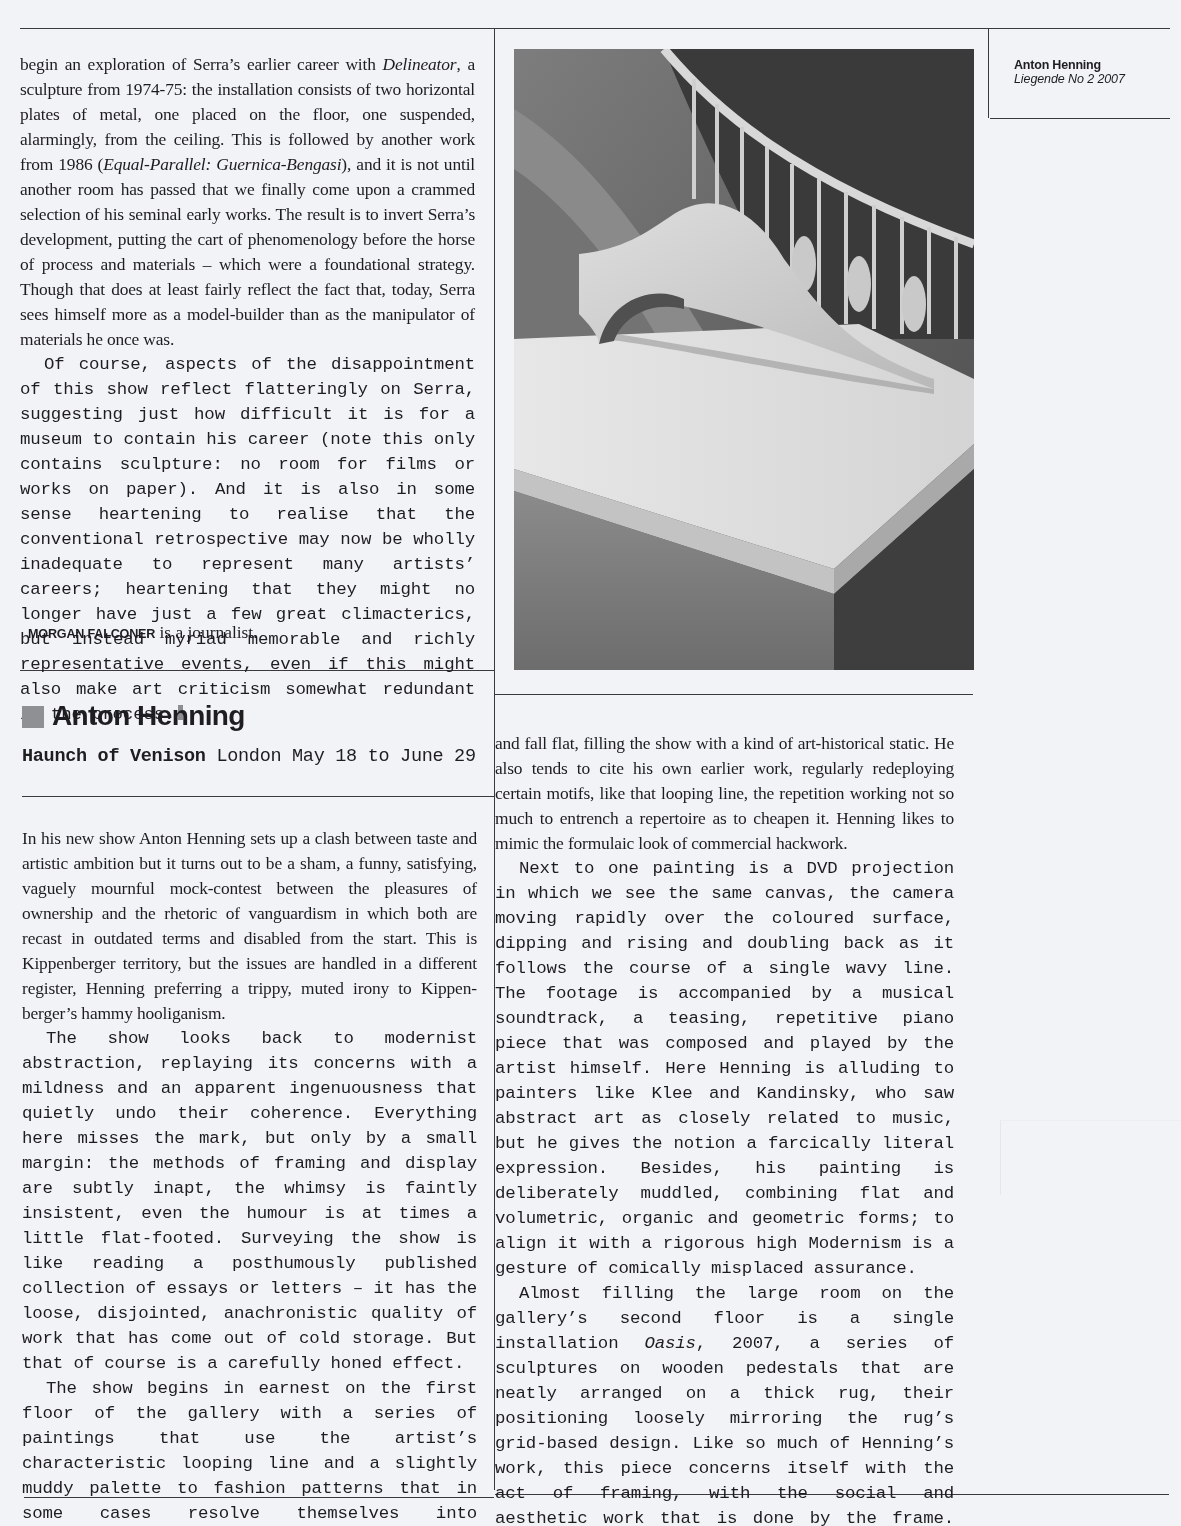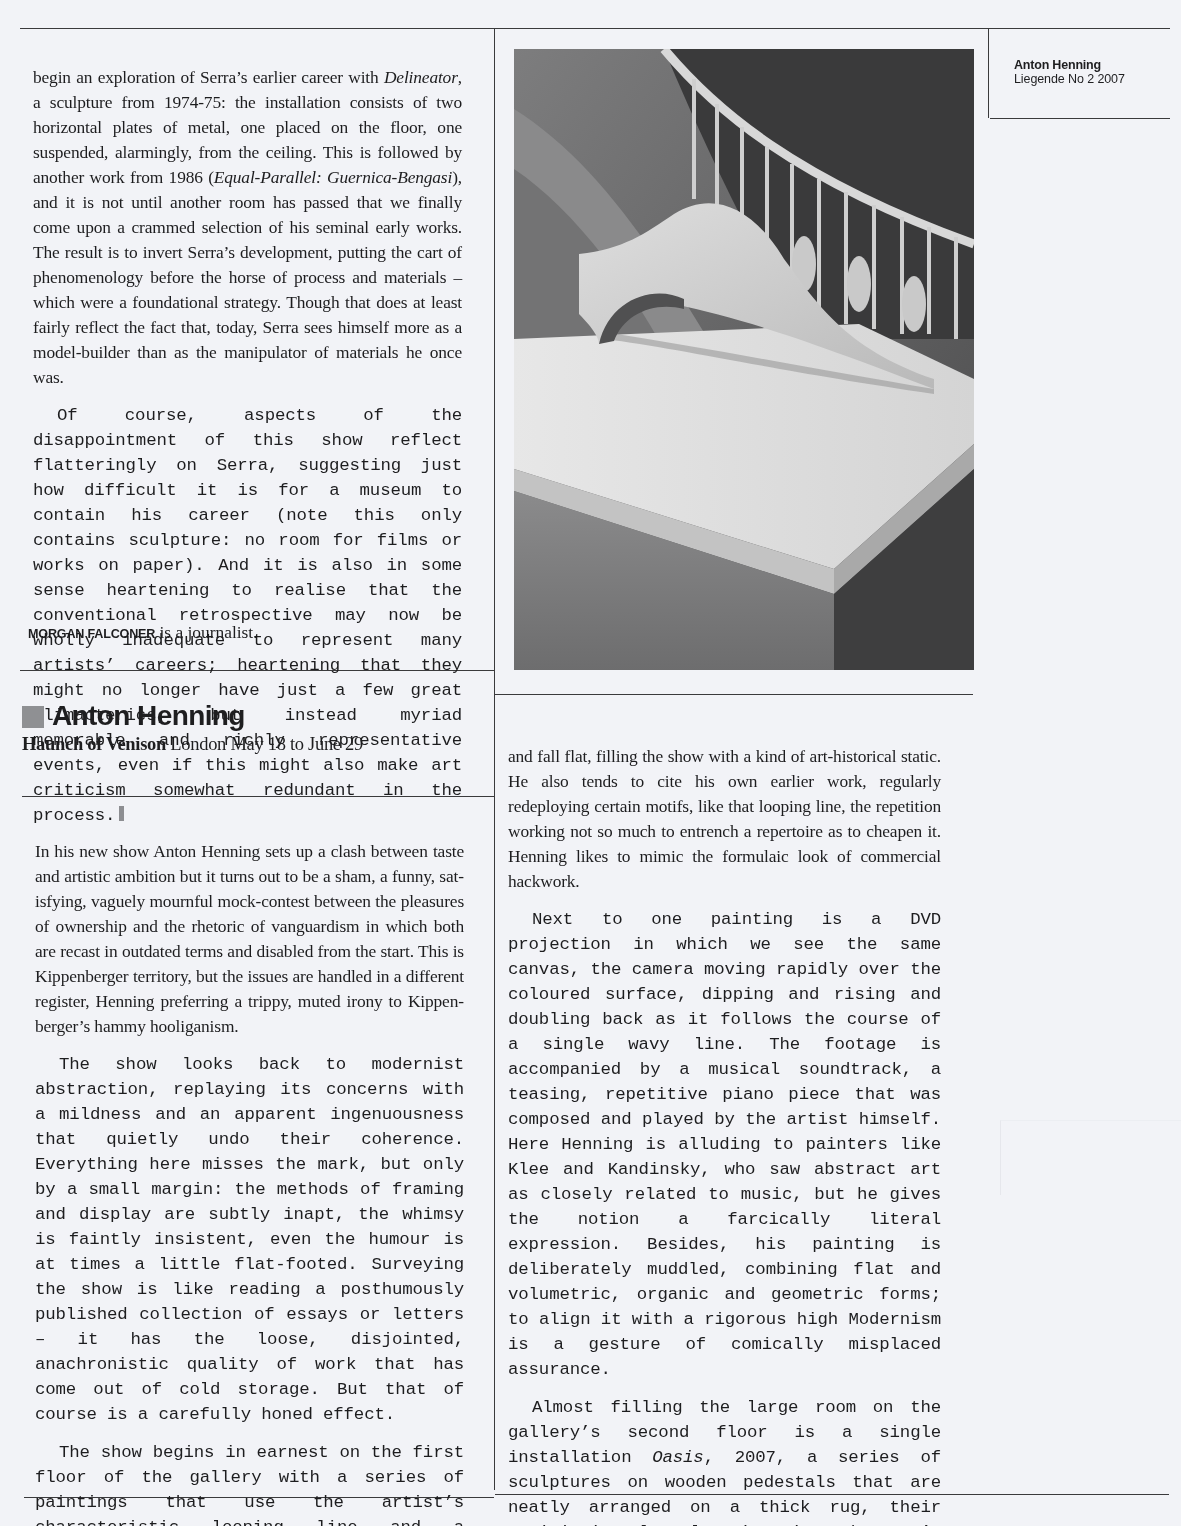--- a/index.html
+++ b/index.html
@@ -15,21 +15,21 @@
   .rule.v { width: 1px; }
 
   .body-text {
     position: absolute;
     font-size: 17.4px;
     line-height: 25px;
     text-align: justify;
     hyphens: manual;
     letter-spacing: -0.15px;
   }
-  .body-text p { margin: 13px; }
+  .body-text p { margin: 0; }
   .body-text p.indent { text-indent: 24px; font-family: Liberation Mono, monospace; }
   .body-text i { font-style: italic; }
   .end-mark {
     display: inline-block; width: 5px; height: 15px; background: #8d8e92;
     vertical-align: -1px; margin-left: 4px;
   }
 
   .author-line { position: absolute; left: 28px; top: 622px; font-size: 17.4px; }
   .author-name {
     font-family: "Liberation Sans", "DejaVu Sans", sans-serif;
@@ -39,34 +39,34 @@
   .section-head { position: absolute; left: 22px; top: 700px; }
   .section-head .title-row { display: flex; align-items: center; }
   .section-head .square {
     width: 22px; height: 22px; background: #8f9093; margin-right: 8px; margin-top: 2px;
   }
   .section-head .title {
     font-family: "Liberation Sans", "DejaVu Sans", sans-serif;
     font-weight: bold; font-size: 28px; letter-spacing: -0.6px; color: #1e1e20;
   }
   .section-head .venue-row {
-    font-family: Liberation Serif, serif;
-    font-size: 18.5px; margin-top: 2px; color: #1e1e20; letter-spacing: -0.3px;
+    font-family: Liberation Mono, monospace;
+    font-size: 18.5px; margin-top: 14px; color: #1e1e20; letter-spacing: -0.3px;
   }
   .section-head .venue { font-weight: bold; }
 
   .photo {
     position: absolute; left: 514px; top: 49px; width: 460px; height: 621px;
     overflow: hidden; background: #5a5a5b;
   }
   .photo svg { display: block; }
 
   .caption { position: absolute; left: 1014px; top: 58px; font-family: "Liberation Sans", "DejaVu Sans", sans-serif; color: #1e1e20; }
   .caption .cap-title { font-weight: bold; font-size: 12.5px; letter-spacing: -0.2px; }
-  .caption .cap-work { font-size: 12.5px; letter-spacing: -0.1px; }
+  .caption .cap-work { font-style: italic; font-size: 12.5px; letter-spacing: -0.1px; }
 
   .ghost {
     position: absolute; left: 1000px; top: 1120px; width: 181px; height: 74px;
     border-left: 1px solid #e6e7ec; border-top: 1px solid #eceef2;
   }
 </style>
 </head>
 <body>
 
 <div class="page">

